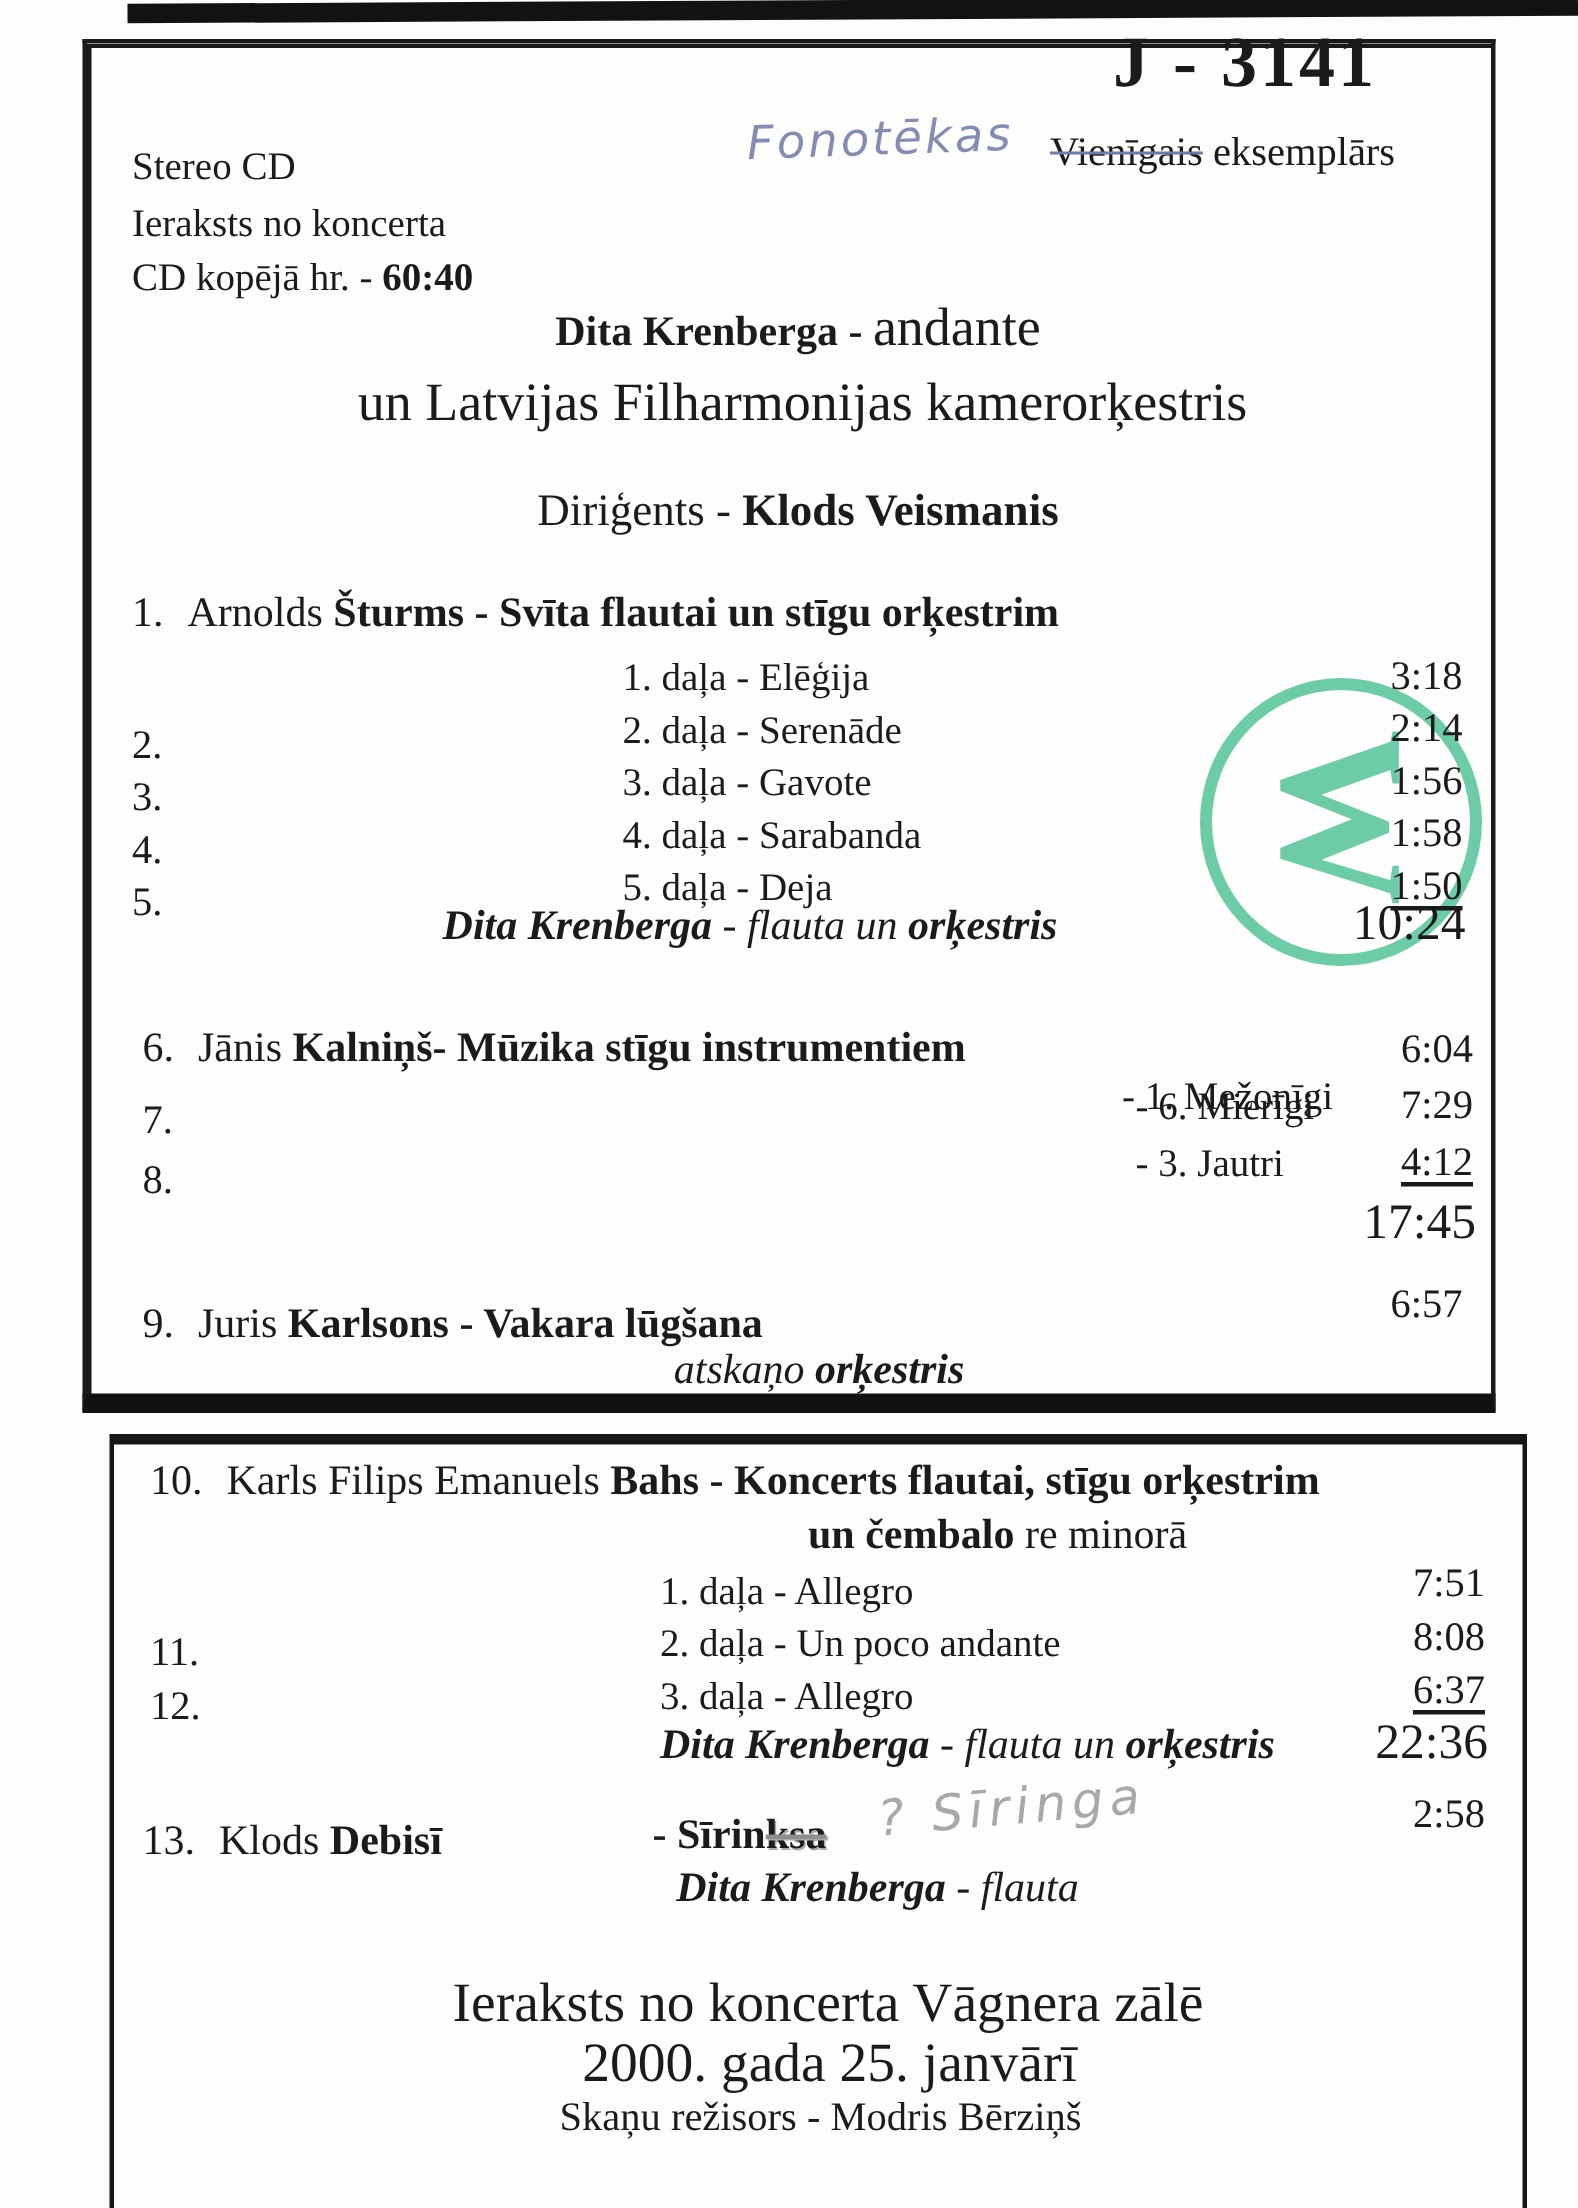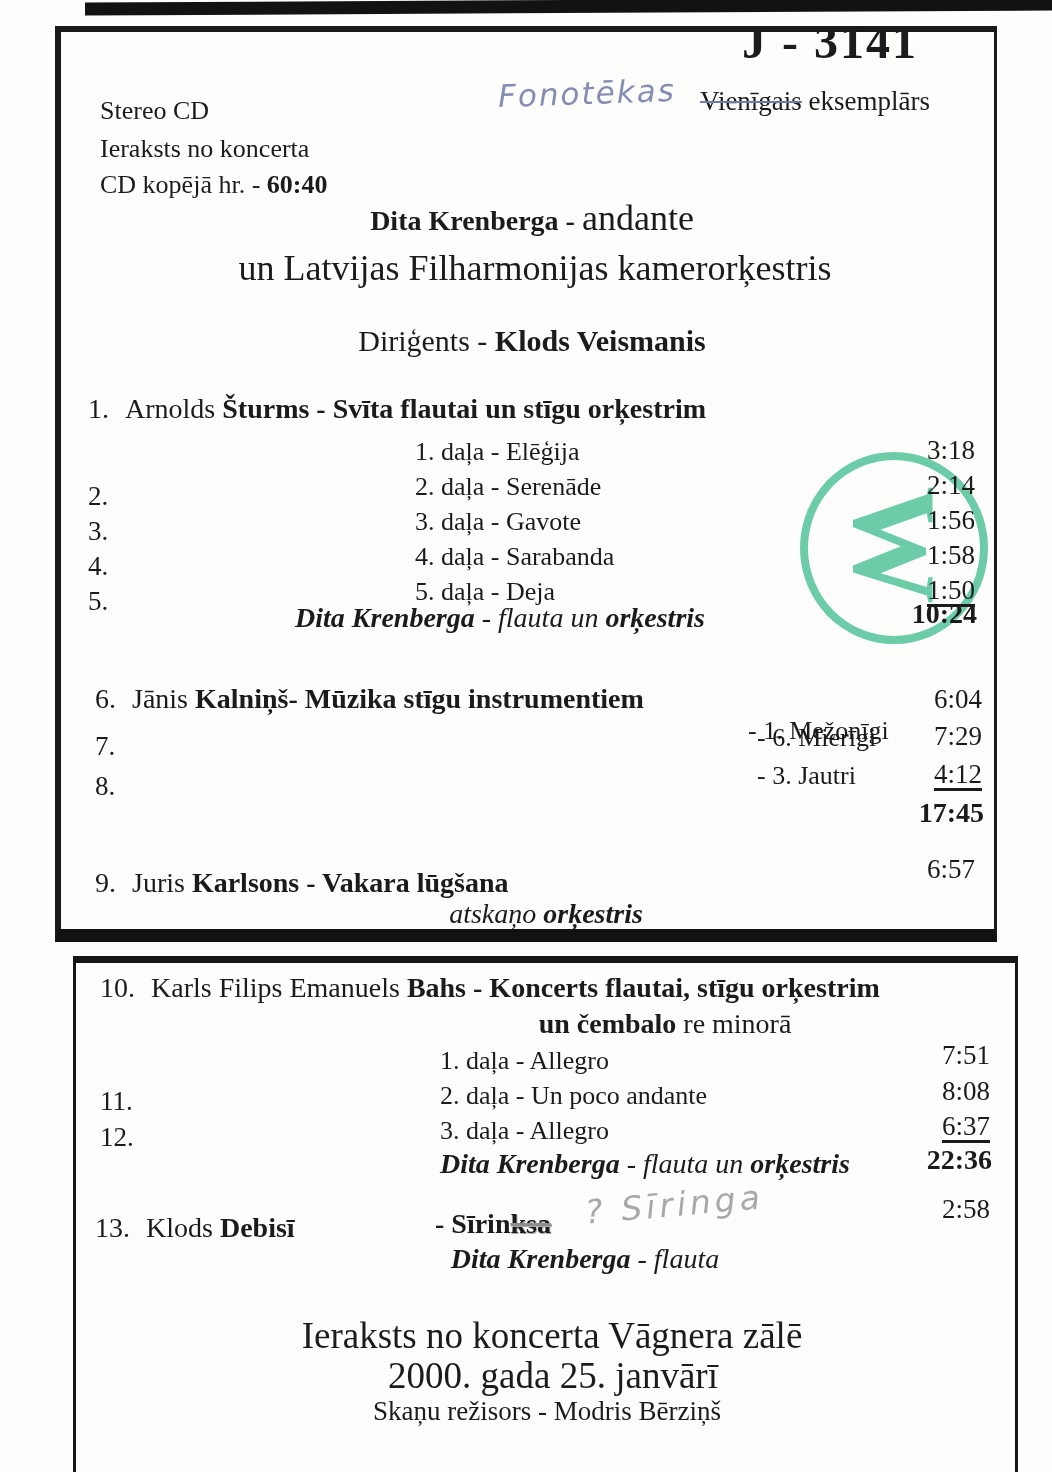--- a/index.html
+++ b/index.html
@@ -32,31 +32,31 @@
   .hand-ink{
     left:498px;top:76px;font-size:31px;font-style:italic;letter-spacing:2px;
     color:var(--ink-blue,#7079a8);transform:rotate(-2deg);
     font-family:"DejaVu Sans",sans-serif;opacity:.85;
   }
   .hand-pencil{
     left:585px;top:1186px;font-size:33px;font-style:italic;letter-spacing:4px;
     color:var(--pencil-gray,#949494);transform:rotate(-5deg);
     font-family:"DejaVu Sans",sans-serif;opacity:.8;
   }
-  .info{font-size:26px;margin-left:12px;}
+  .info{font-size:26px;}
   .title1{top:198px;left:532px;font-size:36px;}
   .title1 .big{font-size:28px;font-weight:bold;}
   .title2{top:248px;left:535px;font-size:36px;}
   .conductor{top:324px;left:532px;font-size:30px;}
   .wh{font-size:28px;}
   .wh .num{margin-right:16px;}
   .mv{font-size:26px;}
   .rnum{font-size:27px;}
   .time{font-size:27px;text-align:right;}
-  .total{font-size:28px;font-weight:bold;text-align:right;}
+  .total{font-size:33px;font-weight:normal;text-align:right;}
   .perf{font-size:28px;font-style:italic;}
   .footer1{font-size:37px;}
   .footer3{font-size:27px;}
   .stamp{
     position:absolute;left:800px;top:452px;width:172px;height:176px;
     border:8px solid var(--stamp-green,#5fc8a0);border-radius:50%;
     display:flex;align-items:center;justify-content:center;opacity:.92;
   }
   .stamp-letter{
     font-size:118px;font-weight:bold;color:var(--stamp-green,#5fc8a0);

